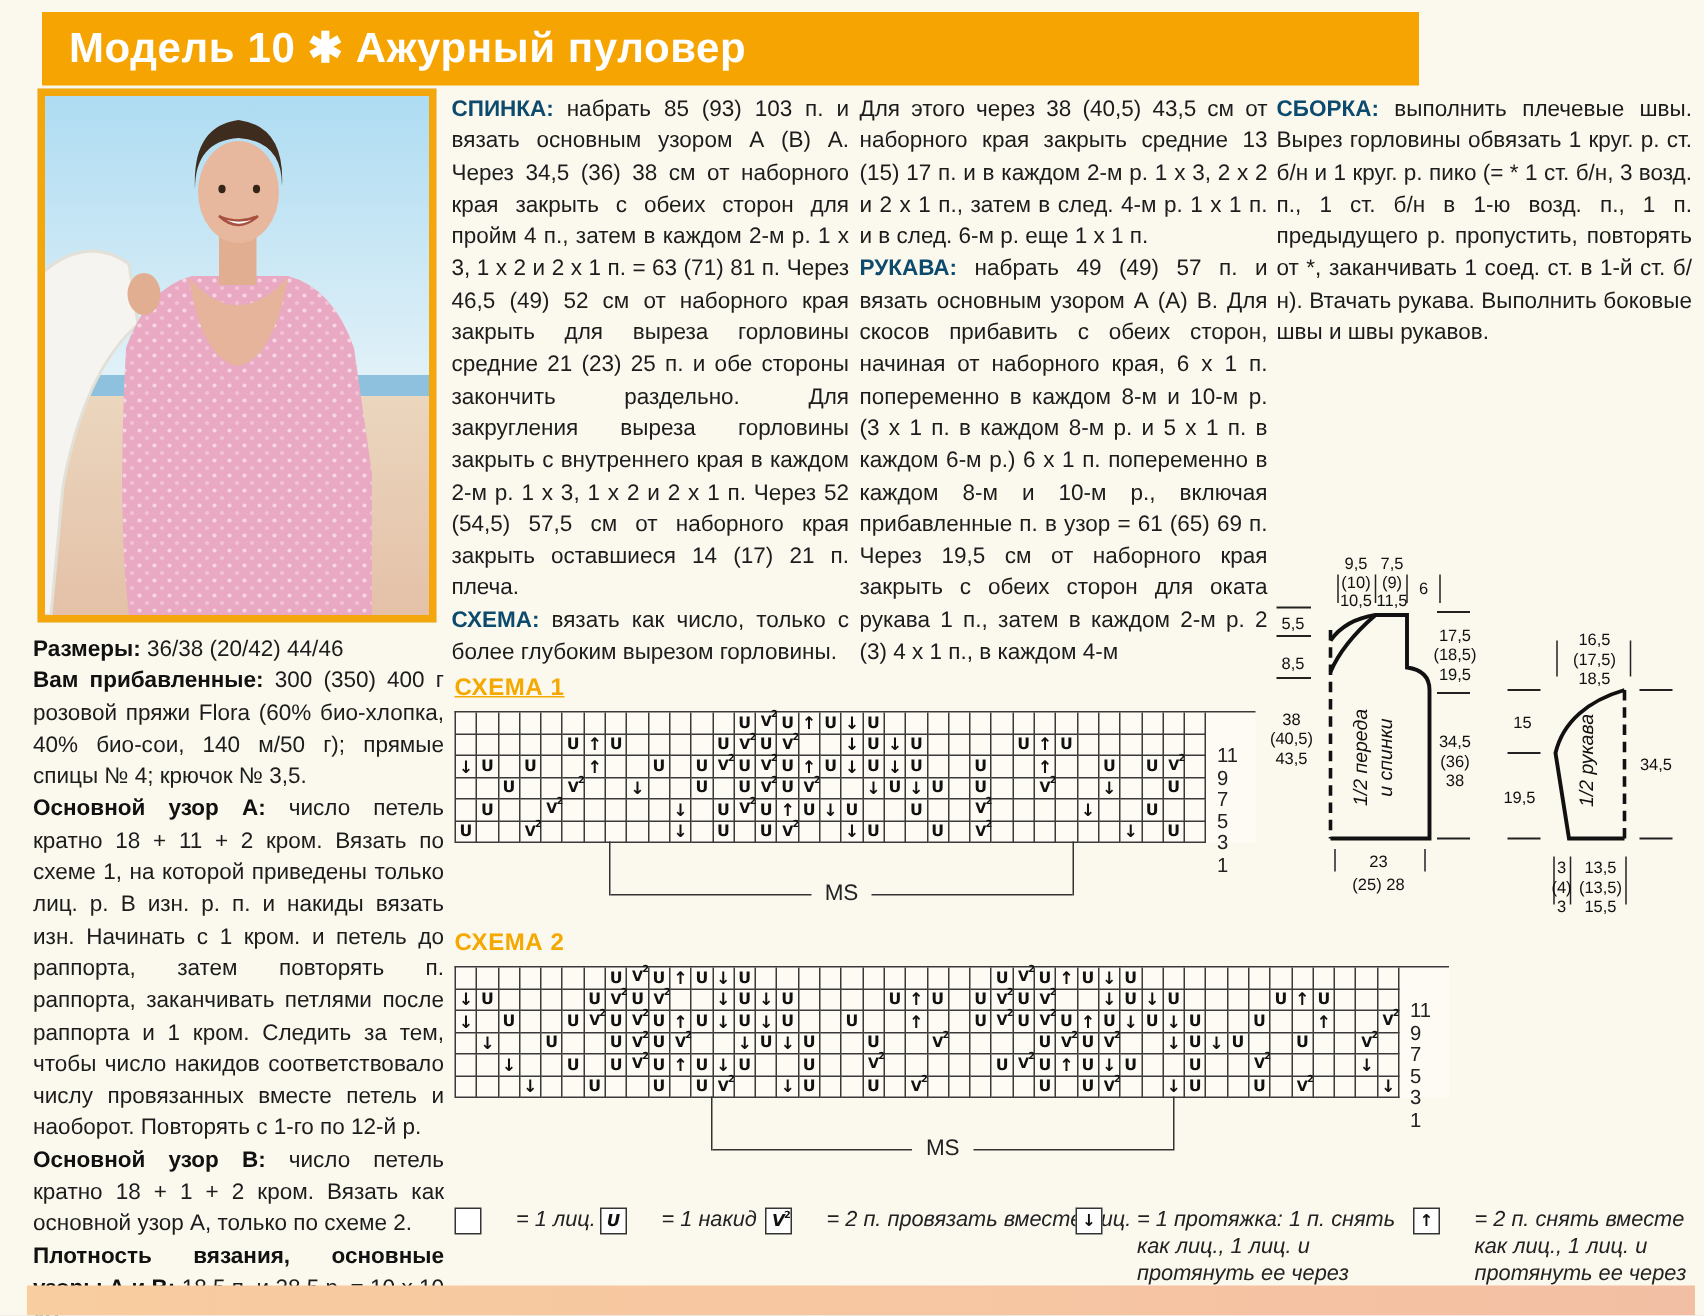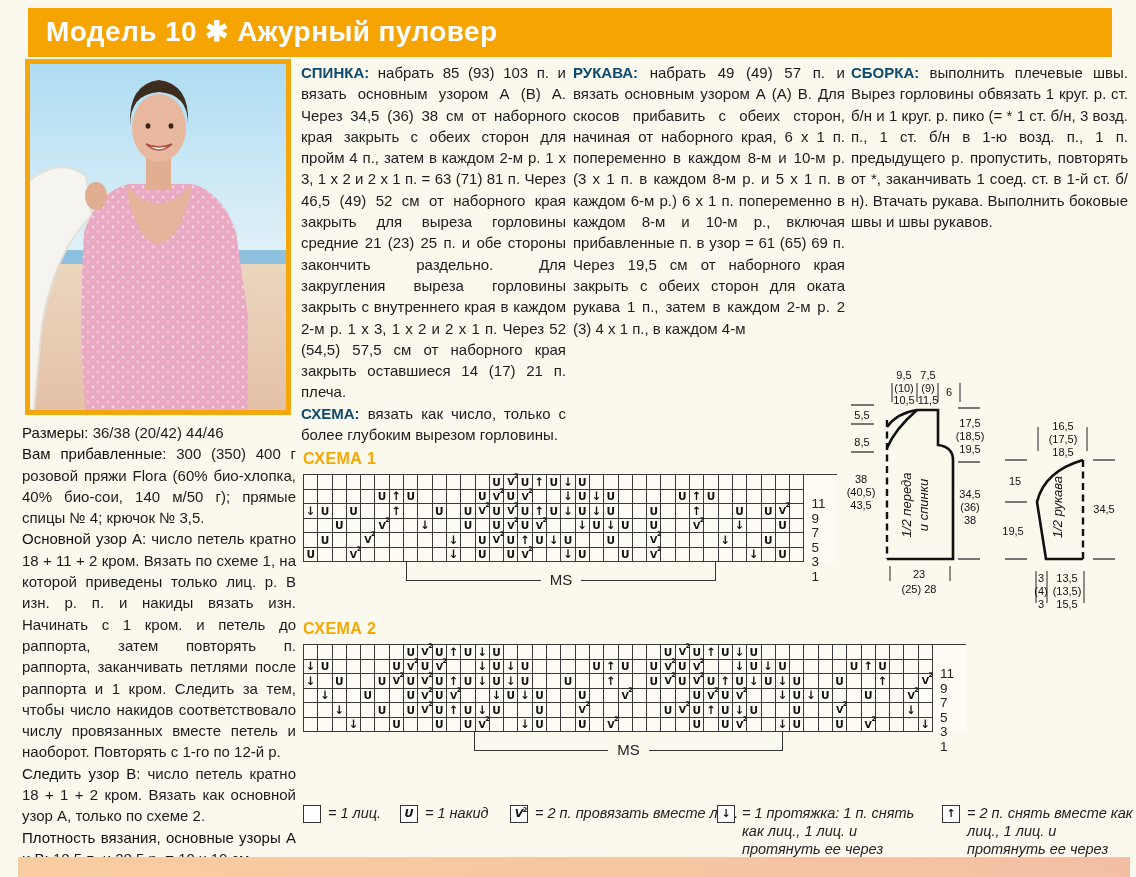--- a/index.html
+++ b/index.html
@@ -1,50 +1,50 @@
 <!DOCTYPE html>
 <html><head>
 <meta charset="utf-8">
 <style>
   html,body{margin:0;padding:0;background:#e8e6dd;}
   .page{position:relative;width:1136px;height:877px;background:#FBF8EE;overflow:hidden;
         font-family:"Liberation Sans",sans-serif;color:#1e1e1e;}
   
-  .header-bar{position:absolute;left:28px;top:8px;width:1084px;height:49px;background:#F5A402;}
+  .header-bar{position:absolute;left:28px;top:8px;width:918px;height:49px;background:#F5A402;}
   .header-bar .title{position:absolute;left:18px;top:7px;font-size:28px;font-weight:bold;color:#fff;letter-spacing:.4px;}
   
   .photo{position:absolute;left:25px;top:59px;width:266px;height:356px;border:5px solid #F3A70C;box-sizing:border-box;background:#cfe9f5;}
   .photo svg{display:block;}
   
   .tcol{position:absolute;font-size:15px;line-height:21.3px;text-align:justify;color:#1c1c1c;}
   .tcol p{margin:0;}
   .materials{left:22px;top:422px;width:274px;}
   .col-a{left:301px;top:62px;width:265px;}
   .col-b{left:573px;top:62px;width:272px;}
   .col-c{left:851px;top:62px;width:277px;}
-  .blabel{font-weight:normal;color:#111;}
+  .blabel{font-weight:bold;color:#111;}
   .slabel{font-weight:bold;color:#0c4a6e;}
   
   .chart-title{position:absolute;font-size:16px;font-weight:bold;color:#F5A800;letter-spacing:.4px;}
   .chart{position:absolute;border-top:1px solid #3a3a3a;border-left:1px solid #3a3a3a;background:#FDFBF3;}
   .crow{display:flex;height:14.5px;}
   .ccell{width:13.3px;height:13.5px;border:solid #3a3a3a;border-width:0 1px 1px 0;
          display:flex;align-items:center;justify-content:center;overflow:visible;}
   .cnum{width:26px;border:none;padding-left:7px;font-size:13.5px;line-height:13.5px;display:flex;align-items:center;color:#222;margin-top:29px;}
   .sy{font-family:"DejaVu Sans",sans-serif;font-weight:bold;color:#111;}
   .su{font-size:10.5px;}
   .sa{font-size:11.5px;}
   .sv{font-size:9.5px;position:relative;}
   .sv i{font-style:normal;font-size:6.5px;position:absolute;top:-4px;right:-4px;}
-  .ms{position:absolute;display:flex;align-items:flex-end;border-left:1.5px solid #333;border-right:1.5px solid #333;height:20px;}
+  .ms{position:absolute;display:flex;align-items:flex-end;border-left:1.5px solid #333;border-right:1.5px solid #333;height:36px;}
   .msline{flex:1;border-bottom:1.5px solid #333;}
   .mst{font-size:15px;color:#222;padding:0 9px;transform:translateY(7px);}
   
   .legend-title{position:absolute;left:303px;top:782px;font-size:16px;font-weight:bold;color:#F5A800;letter-spacing:.4px;}
-  .li{position:absolute;display:flex;gap:7px;font-size:14.5px;font-style:italic;line-height:18px;color:#222;}
+  .li{position:absolute;display:flex;gap:23px;font-size:14.5px;font-style:italic;line-height:18px;color:#222;}
   .lbox{flex:0 0 auto;width:16px;height:16px;border:1.5px solid #333;display:flex;align-items:center;justify-content:center;background:#fff;margin-top:1px;}
   .lbox .sy{font-size:11px;}
   
   .schematics{position:absolute;left:845px;top:355px;width:291px;height:305px;}
   .schematics text{font-family:"Liberation Sans",sans-serif;font-size:11px;fill:#111;}
   .schematics .rot{font-size:13px;font-style:italic;}
   
   .bottom-bar{position:absolute;left:18px;top:857px;width:1112px;height:20px;
               background:linear-gradient(90deg,#F8CD9F,#F6C5A2 60%,#F3BFA4);}
 </style>
@@ -92,36 +92,37 @@
       <path d="M116,80 Q129,92 142,80 Q129,86 116,80 Z" fill="#fff" stroke="#A8513F" stroke-width="1.6"></path>
 
       <ellipse cx="66" cy="132" rx="11" ry="14" fill="#E2AE92"></ellipse>
     </svg>
   </div>
 
   <div class="tcol materials">
     <p><b class="blabel">Размеры:</b> <span>36/38 (20/42) 44/46</span></p>
     <p><b class="blabel">Вам прибавленные:</b> <span>300 (350) 400 г розовой пряжи Flora (60% био-хлопка, 40% био-сои, 140 м/50 г); прямые спицы № 4; крючок № 3,5.</span></p>
     <p><b class="blabel">Основной узор А:</b> <span>число петель кратно 18 + 11 + 2 кром. Вязать по схеме 1, на которой приведены только лиц. р. В изн. р. п. и накиды вязать изн. Начинать с 1 кром. и петель до раппорта, затем повторять п. раппорта, заканчивать петлями после раппорта и 1 кром. Следить за тем, чтобы число накидов соответствовало числу провязанных вместе петель и наоборот. Повторять с 1-го по 12-й р.</span></p>
-    <p><b class="blabel">Следить узор В:</b> <span>число петель кратно 18 + 1 + 2 кром. Вязать как основной узор А, только по схеме 2.</span></p>
+    <p><b class="blabel">Основной узор В:</b> <span>число петель кратно 18 + 1 + 2 кром. Вязать как основной узор А, только по схеме 2.</span></p>
     <p><b class="blabel">Плотность вязания, основные узоры А и В:</b> <span>18,5 п. и 28,5 р. = 10 х 10 см.</span></p>
   </div>
 
   <div class="tcol col-a">
     <p><b class="slabel">СПИНКА:</b> <span>набрать 85 (93) 103 п. и вязать основным узором А (В) А. Через 34,5 (36) 38 см от наборного края закрыть с обеих сторон для пройм 4 п., затем в каждом 2-м р. 1 х 3, 1 х 2 и 2 х 1 п. = 63 (71) 81 п. Через 46,5 (49) 52 см от наборного края закрыть для выреза горловины средние 21 (23) 25 п. и обе стороны закончить раздельно. Для закругления выреза горловины закрыть с внутреннего края в каждом 2-м р. 1 х 3, 1 х 2 и 2 х 1 п. Через 52 (54,5) 57,5 см от наборного края закрыть оставшиеся 14 (17) 21 п. плеча.</span></p>
     <p><b class="slabel">СХЕМА:</b> <span>вязать как число, только с более глубоким вырезом горловины.</span></p>
   </div>
   <div class="tcol col-b">
+    <p><span>Для этого через 38 (40,5) 43,5 см от наборного края закрыть средние 13 (15) 17 п. и в каждом 2-м р. 1 х 3, 2 х 2 и 2 х 1 п., затем в след. 4-м р. 1 х 1 п. и в след. 6-м р. еще 1 х 1 п.</span></p>
     <p><b class="slabel">РУКАВА:</b> <span>набрать 49 (49) 57 п. и вязать основным узором А (А) В. Для скосов прибавить с обеих сторон, начиная от наборного края, 6 х 1 п. попеременно в каждом 8-м и 10-м р. (3 х 1 п. в каждом 8-м р. и 5 х 1 п. в каждом 6-м р.) 6 х 1 п. попеременно в каждом 8-м и 10-м р., включая прибавленные п. в узор = 61 (65) 69 п. Через 19,5 см от наборного края закрыть с обеих сторон для оката рукава 1 п., затем в каждом 2-м р. 2 (3) 4 х 1 п., в каждом 4-м</span></p>
   </div>
   <div class="tcol col-c">
     <p><b class="slabel">СБОРКА:</b> <span>выполнить плечевые швы. Вырез горловины обвязать 1 круг. р. ст. б/н и 1 круг. р. пико (= * 1 ст. б/н, 3 возд. п., 1 ст. б/н в 1-ю возд. п., 1 п. предыдущего р. пропустить, повторять от *, заканчивать 1 соед. ст. в 1-й ст. б/н). Втачать рукава. Выполнить боковые швы и швы рукавов.</span></p>
   </div>
 
-  <div class="chart-title" style="left:303px;top:450px;">СХЕМА 1</div>
+  <div class="chart-title" style="left:303px;top:450px;text-decoration:underline;">СХЕМА 1</div>
   <div class="chart" style="left:303px;top:474px;">
       <div class="crow">
         <div class="ccell"></div>
         <div class="ccell"></div>
         <div class="ccell"></div>
         <div class="ccell"></div>
         <div class="ccell"></div>
         <div class="ccell"></div>
         <div class="ccell"></div>
         <div class="ccell"></div>

